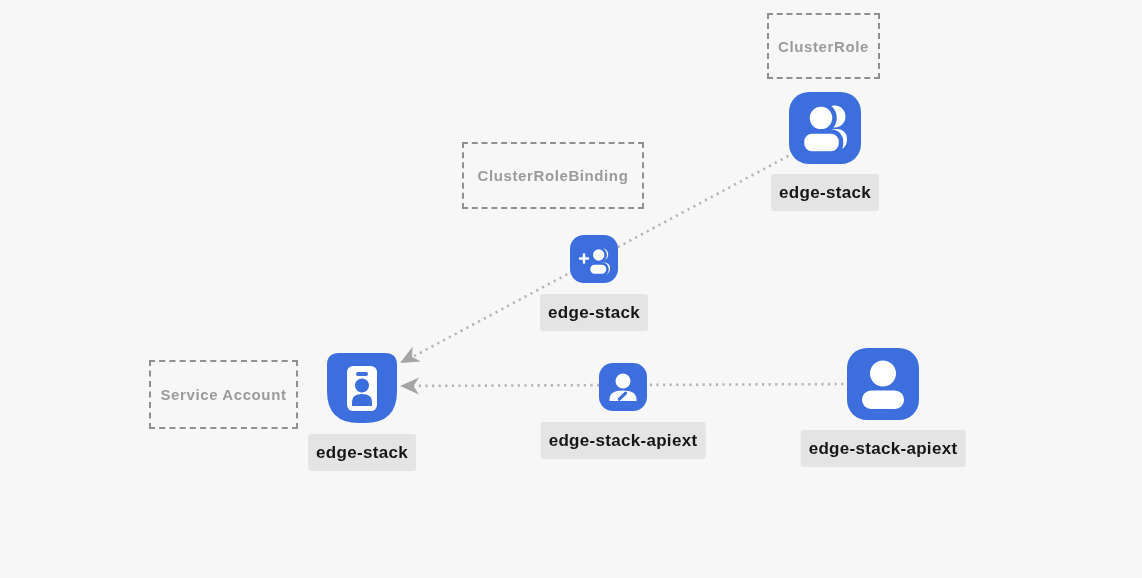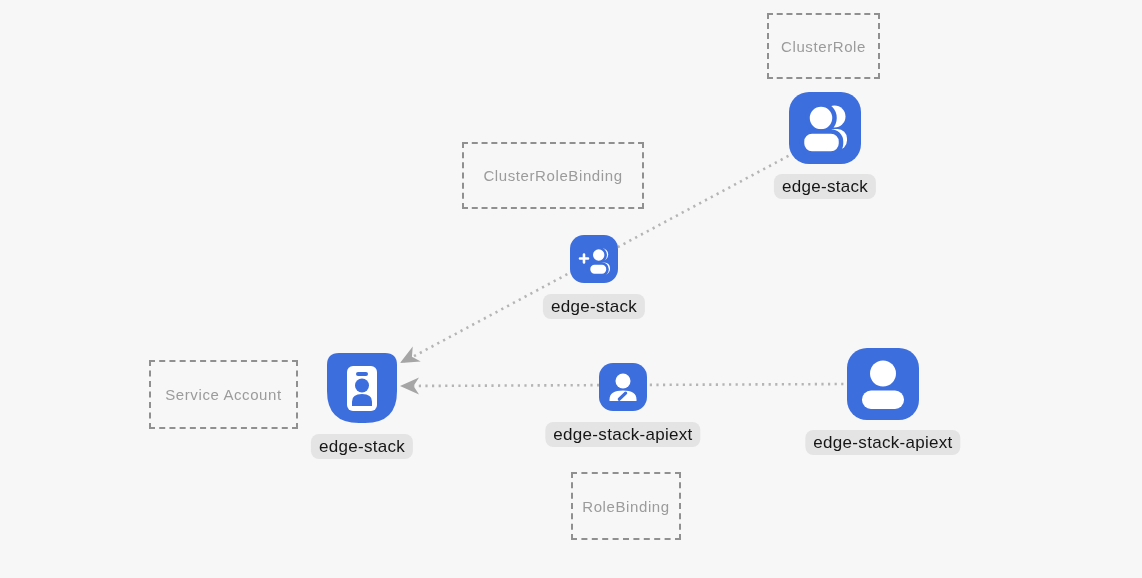--- a/index.html
+++ b/index.html
@@ -4,20 +4,21 @@
 <style>
   html, body { margin: 0; padding: 0; }
   body { font-family: "Liberation Sans", sans-serif; }
 
   .canvas {
     position: relative;
     width: 1142px;
     height: 578px;
     background: var(--background, #f7f7f7);
     overflow: hidden;
+    font-weight: bold;
   }
 
   .edges {
     position: absolute;
     inset: 0;
     width: 1142px;
     height: 578px;
   }
   .edge-line {
     stroke: var(--edge-line, #b5b5b5);
@@ -46,22 +47,22 @@
   .node .icon { display: block; }
   .chip {
     position: absolute;
     left: 50%;
     transform: translateX(-50%);
     background: var(--chip-bg, #e4e4e4);
     color: var(--chip-text, #161616);
     font-size: 17px;
     letter-spacing: 0.3px;
     line-height: 21px;
-    padding: 2px 8px;
-    border-radius: 8px;
+    padding: 8px 8px;
+    border-radius: 3px;
     white-space: nowrap;
   }
   .node-lg .chip { top: 82px; }
   .node-sm .chip { top: 59px; }
   .node-sa .chip { top: 81px; }
 </style>
 </head>
 <body>
 
 <div class="canvas">
@@ -82,23 +83,20 @@
   </div>
 
   <div class="type-box" style="left:149px; top:360px; width:149px; height:69px;">
     <span>Service Account</span>
   </div>
 
   <div class="type-box" style="left:462px; top:142px; width:182px; height:67px;">
     <span>ClusterRoleBinding</span>
   </div>
 
-  <div class="type-box" style="left:571px; top:472px; width:110px; height:68px;">
-    <span>RoleBinding</span>
-  </div>
 
 
   <div class="node node-lg" style="left:789px; top:92px; width:72px;">
     <svg class="icon" width="72" height="72" viewBox="0 0 72 72" xmlns="http://www.w3.org/2000/svg">
       <rect width="72" height="72" rx="20" fill="var(--accent)"></rect>
       <circle cx="45.5" cy="24.5" r="11" fill="var(--icon-glyph)"></circle>
       <rect x="31" y="37" width="27" height="21" rx="9.5" fill="var(--icon-glyph)"></rect>
       <circle cx="32" cy="26" r="13.5" fill="var(--icon-glyph)" stroke="var(--accent)" stroke-width="4.5"></circle>
       <rect x="13" y="39.5" width="39" height="22" rx="10" fill="var(--icon-glyph)" stroke="var(--accent)" stroke-width="4.5"></rect>
     </svg>

